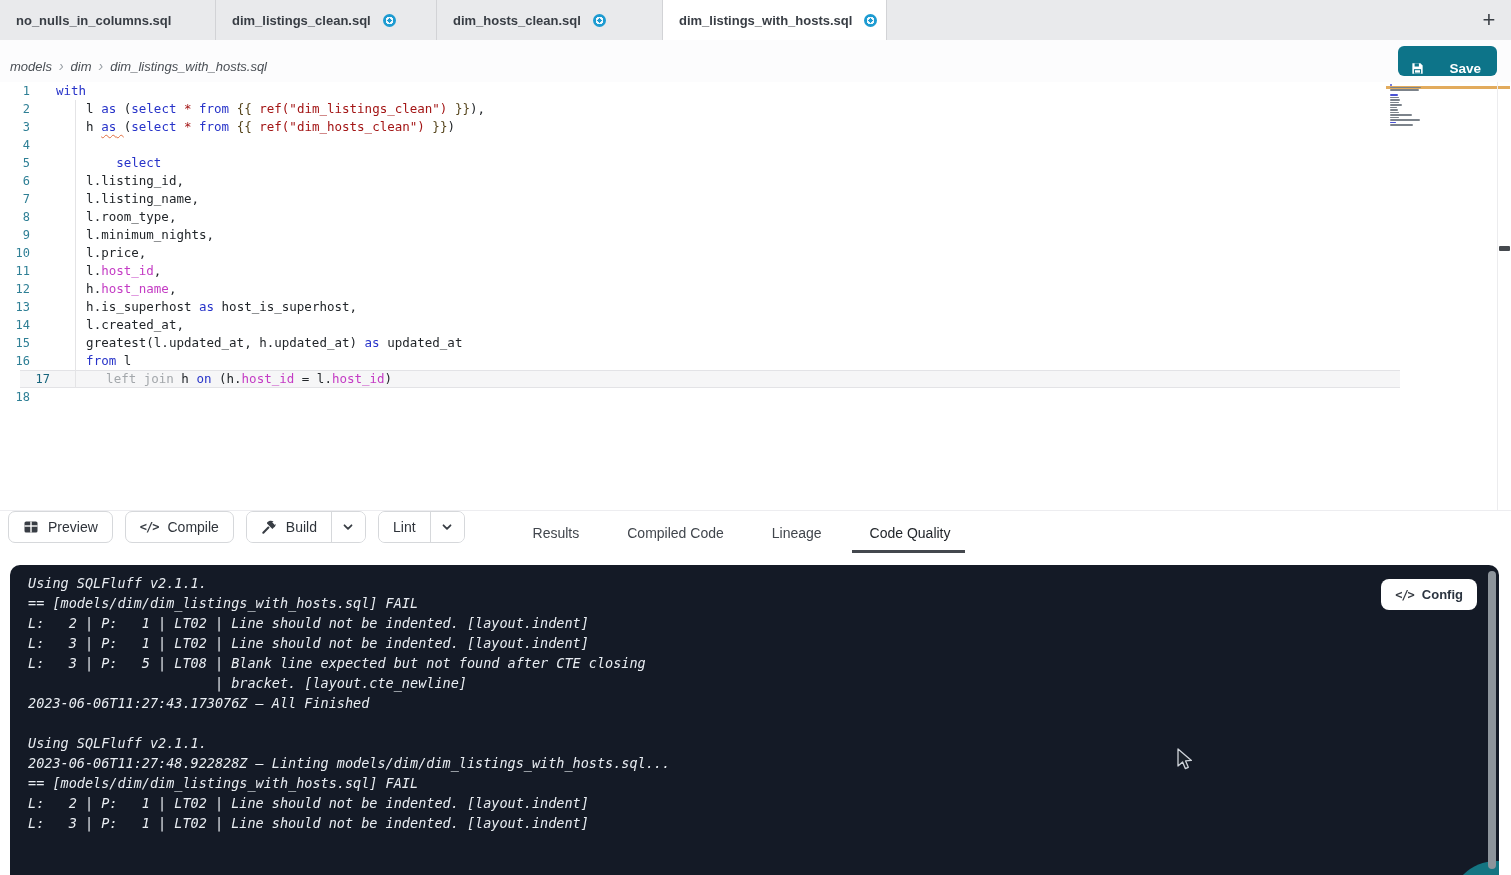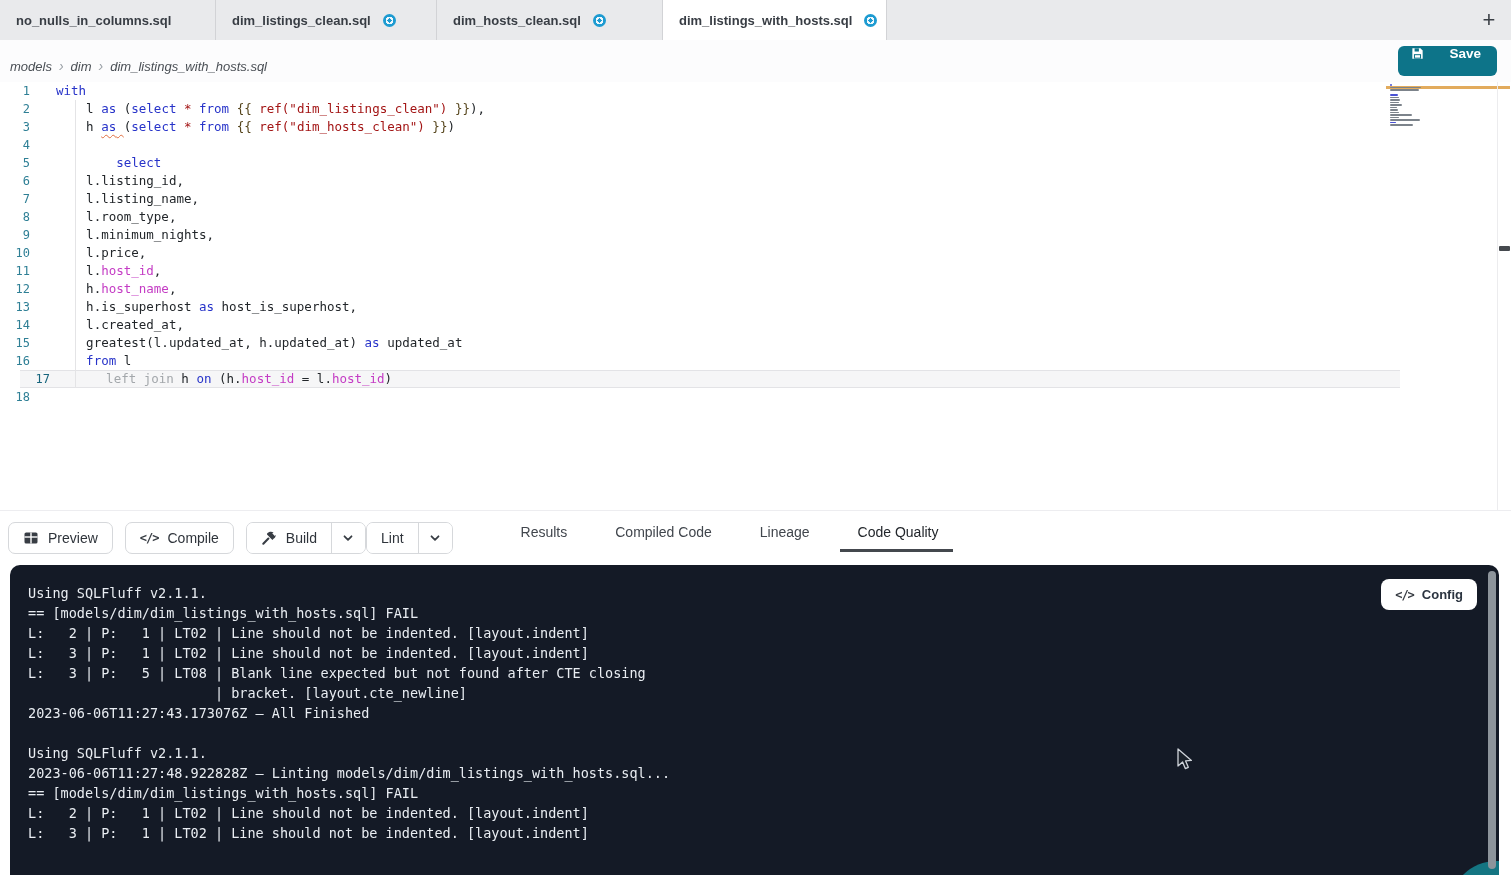--- a/index.html
+++ b/index.html
@@ -15,21 +15,21 @@
          background:radial-gradient(circle at 50% 50%, #1d9bd1 0 2.2px, #eef8fd 2.2px 3.7px, #1d9bd1 3.7px 6.5px); }
   .tab .tab-label + .dot { margin-left:12px; }
   .newtab { position:absolute; right:8px; top:6px; width:28px; height:28px; display:flex; align-items:center; justify-content:center;
             font-size:22px; font-weight:400; color:#3a3f45; cursor:pointer; }
 
   
   .crumbbar { position:absolute; left:0; top:40px; width:1511px; height:42px; background:#fcfcfd; }
   .crumbs { position:absolute; left:10px; top:5px; height:42px; display:flex; align-items:center; font-size:13px; color:#4a4f55;font-style:italic; }
   .crumb-sep { color:#9aa0a6; margin:0 7px; font-size:14px; }
   .savebtn { position:absolute; right:14px; top:6px; height:30px; padding:0 16px 0 12px; background:#0d7489; border-radius:6px;
-             display:flex; align-items:flex-start; gap:24px; cursor:pointer; border:none; }
+             display:flex; align-items:flex-end; gap:24px; cursor:pointer; border:none; }
   .savebtn span { color:#fff; font-size:13.5px; font-weight:600; }
 
   
   .editor { position:absolute; left:0; top:82px; width:1511px; height:428px; background:#fff;
             font-family:"DejaVu Sans Mono", monospace; font-size:12.5px; }
   .cl { position:relative; display:flex; height:18px; line-height:18px; width:1380px; }
   .cl .ln { width:30px; text-align:right; color:#2e7f95; flex:0 0 30px; font-size:12px; }
   .cl .code { margin-left:26px; white-space:pre; color:#22262a; }
   .cl.active { background:#f6f6f7; box-shadow: inset 0 1px 0 #e3e3e6, inset 0 -1px 0 #e3e3e6; margin-left: 20px; }
   .cl.active .ln { color:#17657d; }
@@ -42,37 +42,37 @@
   .tok.sq  { text-decoration:underline wavy #e06d3f 1px; text-underline-offset:3px; }
   .indent-guide { position:absolute; left:75px; top:18px; width:1px; height:288px; background:#e4e4e6; }
   .minimap { position:absolute; left:1388px; top:2px; width:72px; height:130px; }
   .mm-bar { position:absolute; height:1.6px; border-radius:1px; }
   .mm-warn { position:absolute; left:1386px; top:4px; width:124px; height:3px; background:#dfa24b; opacity:.9; }
   .ed-scroll-track { position:absolute; left:1497px; top:0; width:1px; height:428px; background:#ececee; }
   .ed-scroll-mark { position:absolute; left:1499px; top:164px; width:11px; height:5px; background:#45494e; border-radius:1px; }
 
   
   .toolbar { position:absolute; left:0; top:510px; width:1511px; height:44px; border-top:1px solid #ededf0;
-             display:flex; align-items:flex-end; background:#fff; }
+             display:flex; align-items:flex-start; background:#fff; }
   .btn { height:32px; display:flex; align-items:center; gap:9px; padding:0 14px; background:#fff;
          border:1px solid #d6d8db; border-radius:7px; cursor:pointer; font-size:14px; color:#2f343b; font-weight:500; }
   .btn svg { display:block; }
   .split { display:flex; height:32px; border:1px solid #d6d8db; border-radius:7px; overflow:hidden; }
   .split .main { display:flex; align-items:center; gap:9px; padding:0 14px; font-size:14px; color:#2f343b; font-weight:500; cursor:pointer; background:#fff; }
   .split .chev { display:flex; align-items:center; justify-content:center; width:34px; border-left:1px solid #d6d8db; cursor:pointer; background:#fff; }
   .codeglyph { font-family:"DejaVu Sans Mono", monospace; font-weight:700; font-size:12px; color:#383d44; letter-spacing:-1px; }
   .ptabs { display:flex; align-items:stretch; height:44px; margin-left:44px; }
   .ptab { position:relative; display:flex; align-items:center; padding:0 10px; margin:0 14px; font-size:14px; color:#41464d; cursor:pointer; }
   .ptab.active { color:#22262b; }
   .ptab.active::after { content:""; position:absolute; left:-8px; right:-4px; bottom:2px; height:3px; background:#44484e; }
 
   
   .terminal { position:absolute; left:10px; top:565px; width:1489px; height:310px; background:#141a26;
               border-radius:10px 10px 0 0; overflow:hidden; }
-  .tlines { position:absolute; left:18px; top:18px; }
+  .tlines { position:absolute; left:18px; top:8px;font-style:italic; }
   .tline { height:20px; line-height:20px; white-space:pre; font-family:"DejaVu Sans Mono", monospace;
            font-size:13.5px; color:#e9edf2; }
   .configbtn { position:absolute; right:22px; top:14px; height:31px; padding:0 14px; background:#fff; border:none;
                border-radius:8px; display:flex; align-items:center; gap:8px; cursor:pointer; }
   .configbtn span.lbl { font-size:13px; font-weight:600; color:#2b3440; }
   .beacon { position:absolute; left:1440px; top:296px; width:92px; height:92px; border-radius:50%; background:#147582; }
   .tscroll { position:absolute; right:3px; top:6px; width:8px; height:298px; border-radius:4px; background:#8d949b; }
   .cursor { position:absolute; left:1166px; top:183px; }
 </style>
 </head>
@@ -242,21 +242,21 @@
         </svg>
         <span>Build</span>
       </div>
       <div class="chev">
         <svg width="12" height="12" viewBox="0 0 12 12">
           <path d="M2.5 4.3 L6 7.8 L9.5 4.3" fill="none" stroke="#383d44" stroke-width="1.8" stroke-linecap="round" stroke-linejoin="round"></path>
         </svg>
       </div>
     </div>
 
-    <div class="split" style="">
+    <div class="split" style="margin-left:12px">
       <div class="main">
         <span>Lint</span>
       </div>
       <div class="chev">
         <svg width="12" height="12" viewBox="0 0 12 12">
           <path d="M2.5 4.3 L6 7.8 L9.5 4.3" fill="none" stroke="#383d44" stroke-width="1.8" stroke-linecap="round" stroke-linejoin="round"></path>
         </svg>
       </div>
     </div>
 

